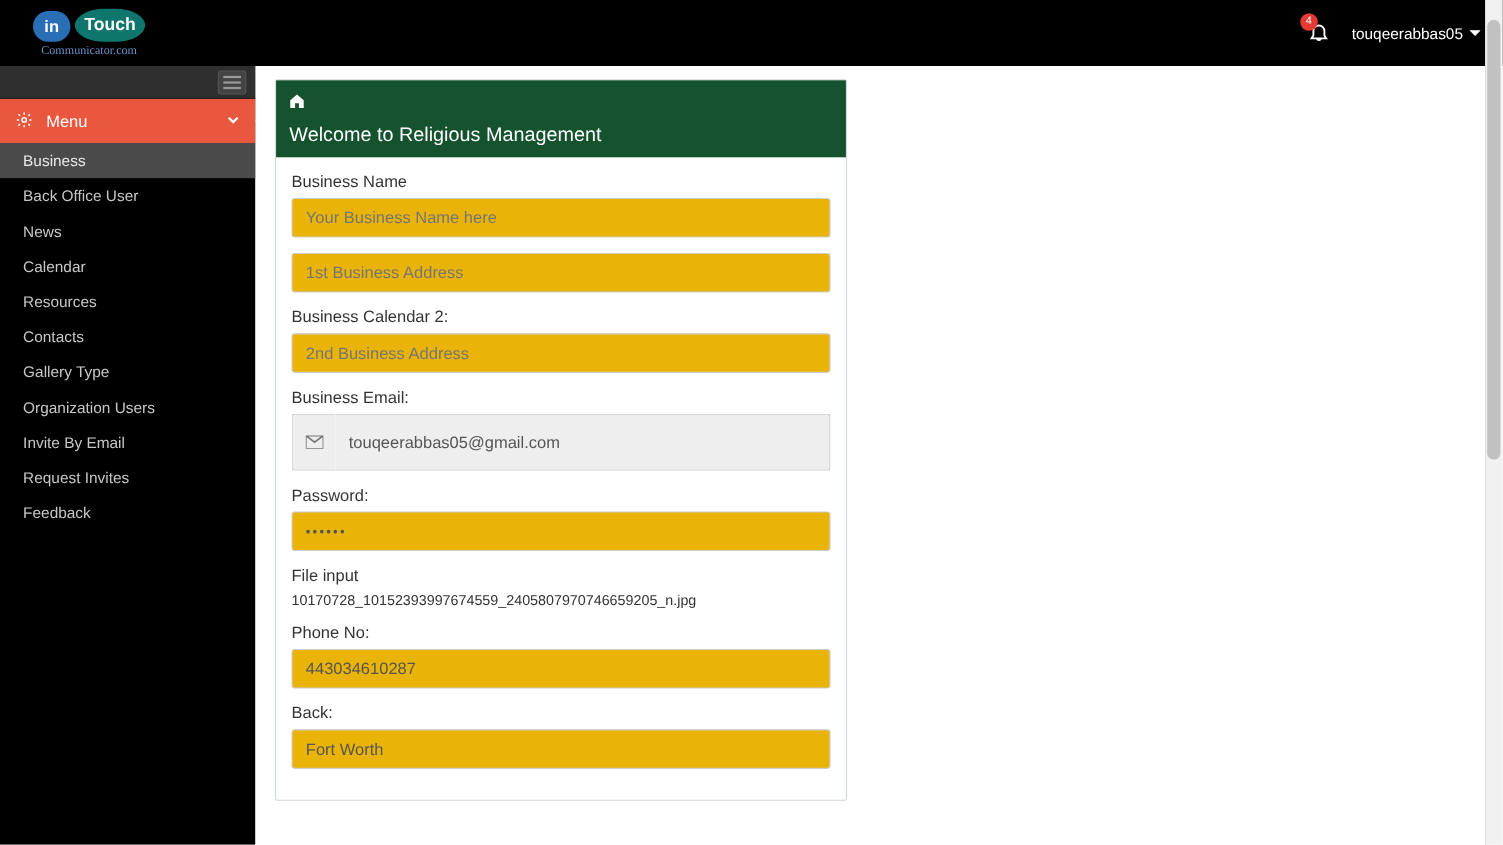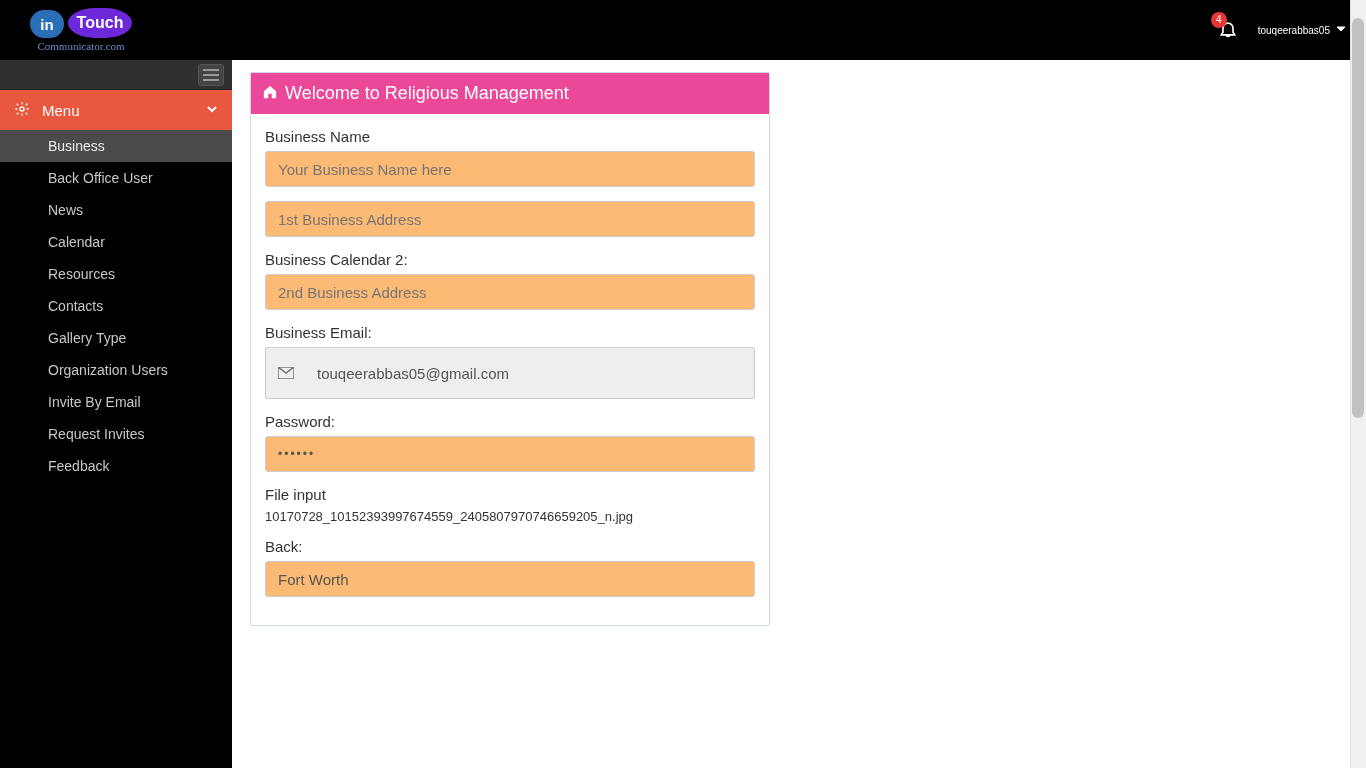--- a/index.html
+++ b/index.html
@@ -39,21 +39,21 @@
   font-family: Arial, sans-serif;
 }
 .logo-in {
   width: 34px; height: 28px;
   background: #2a6fb5;
   color: #fff;
   font-size: 15px;
 }
 .logo-touch {
   width: 64px; height: 30px;
-  background: #6d28d9;
+  background: #0f766e;
   color: #fff;
   font-size: 16px;
 }
 .logo-sub {
   color: #6b8ec7;
   font-size: 11px;
   margin-top: 3px;
   font-family: Georgia, serif;
 }
 .topbar-right {
@@ -67,21 +67,21 @@
 .badge {
   position: absolute;
   top: -7px; left: -7px;
   background: #e53935;
   color: #fff;
   border-radius: 50%;
   width: 16px; height: 16px;
   font-size: 10px;
   display: flex; align-items: center; justify-content: center;
 }
-.user-menu { display: flex; align-items: flex-end; gap: 6px; font-size: 10px; }
+.user-menu { display: flex; align-items: flex-end; gap: 6px; font-size: 14px; }
 .user-menu svg { width: 10px; height: 10px; stroke: #fff; fill: #fff; }
 
 
 .main {
   display: flex;
   height: 708px;
 }
 .sidebar {
   width: 232px;
   background: #000000;
@@ -127,66 +127,67 @@
   content: "";
   position: absolute;
   right: -8px;
   top: 50%;
   margin-top: -8px;
   border: 8px solid transparent;
   border-right-color: #fff;
 }
 .menu-list { list-style: none; }
 .menu-list li {
-  padding: 8px 14px 8px 48px;
+  padding: 8px 14px 8px 21px;
   font-size: 14px;
   color: #c7c7c7;
   cursor: pointer;
 }
 .menu-list li.active {
   background: #4a4a4a;
   color: #eaeaea;
 }
 
 
 .content {
   flex: 1;
   background: #fff;
   padding: 12px 18px;
   overflow-y: auto;
 }
 .panel { width: 520px; border: 1px solid #cfd8dc; border-radius: 2px; }
 .panel-header {
-  background: #ec4899;
+  background: #14532d;
   color: #fff;
   padding: 10px 12px;
   font-size: 18px;
   font-weight: 400;
   display: flex;
   align-items: flex-start;
   gap: 8px;
+  flex-direction: column;
 }
 .panel-header svg { width: 14px; height: 14px; fill: #fff; }
 .panel-body { padding: 14px; }
 .form-group { margin-bottom: 14px; }
 .form-group label {
   display: block;
   font-size: 15px;
   color: #333;
   margin-bottom: 6px;
 }
 .form-control {
   width: 100%;
   height: 36px;
   border: 1px solid #ccc;
   border-radius: 3px;
   padding: 0 12px;
   font-size: 15px;
   color: #555;
-  background: #fdba74;
+  background: #eab308;
 }
 .input-group { display: flex; }
 .input-addon {
   width: 40px;
   background: #eee;
   border: 1px solid #ccc;
   border-right: none;
   border-radius: 3px 0 0 3px;
   display: flex;
   align-items: center;
@@ -346,20 +347,24 @@
         <div class="form-group">
           <label>Password:</label>
           <input class="form-control" type="text" style="letter-spacing: 2px; font-size: 12px;" value="••••••">
         </div>
 
         <div class="form-group">
           <label>File input</label>
           <div class="file-name">10170728_10152393997674559_2405807970746659205_n.jpg</div>
         </div>
 
+        <div class="form-group">
+          <label>Phone No:</label>
+          <input class="form-control" value="443034610287" style="">
+        </div>
 
         <div class="form-group">
           <label>Back:</label>
           <input class="form-control" value="Fort Worth" style="">
         </div>
 
       </div>
     </div>
   </div>
 </div>

